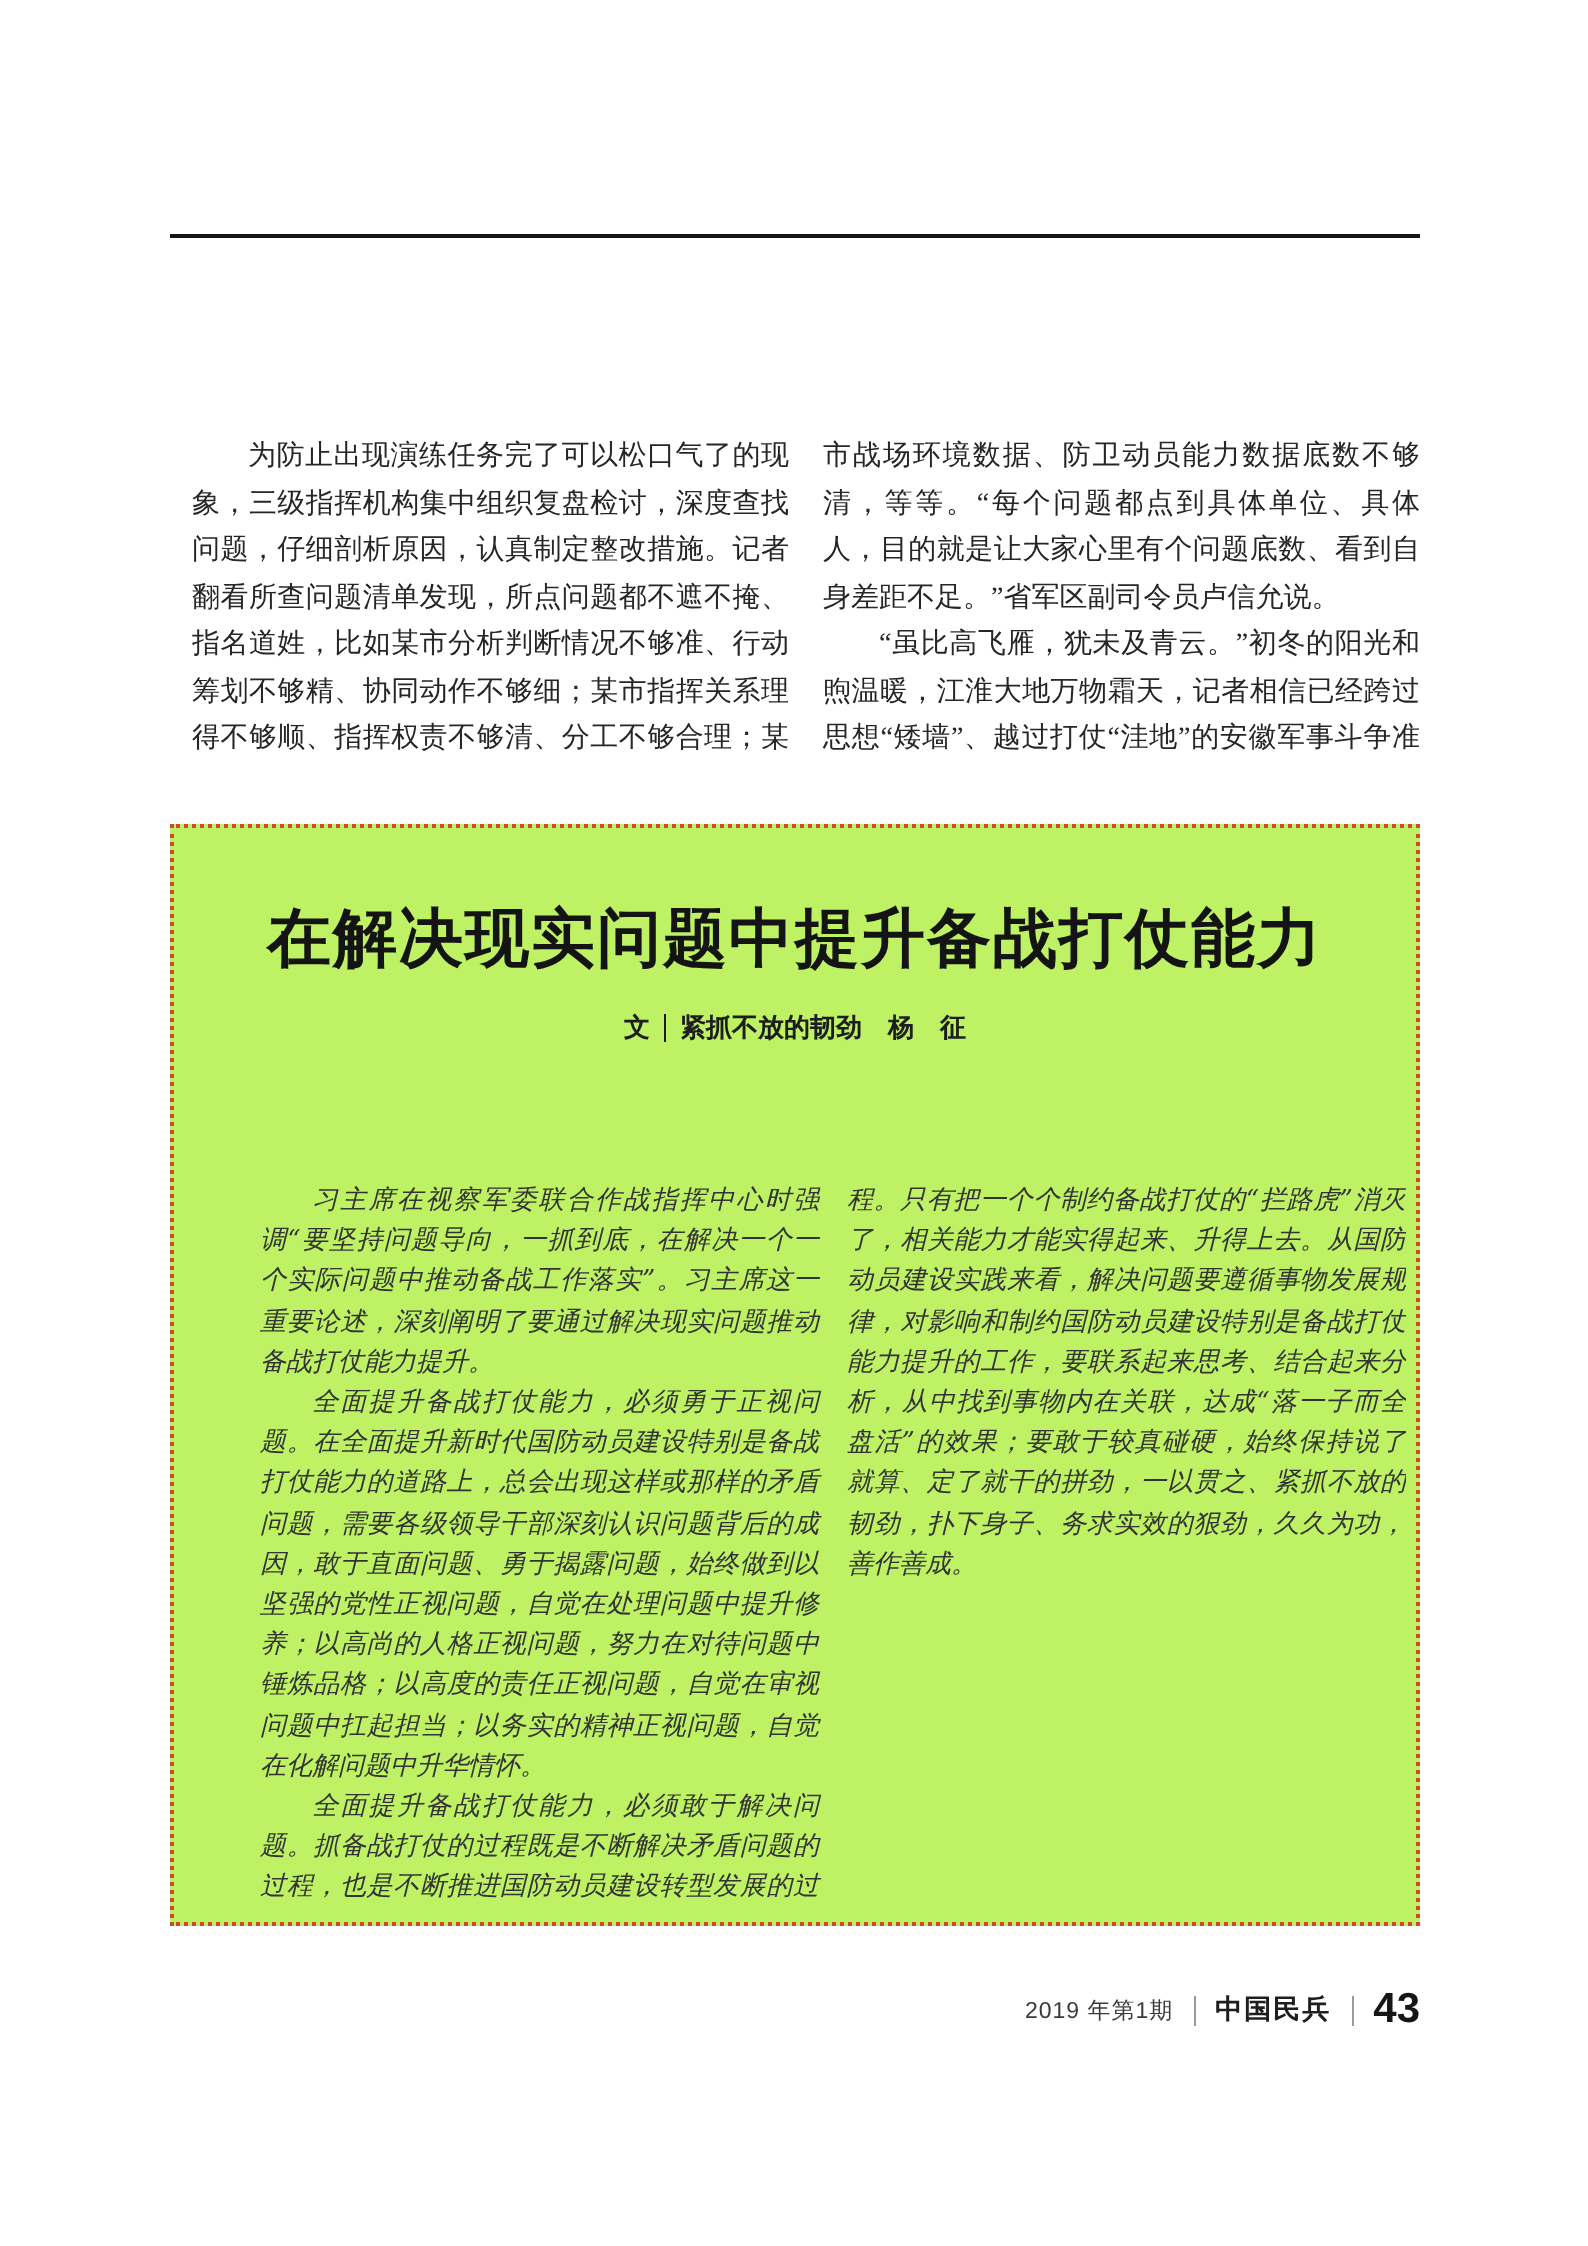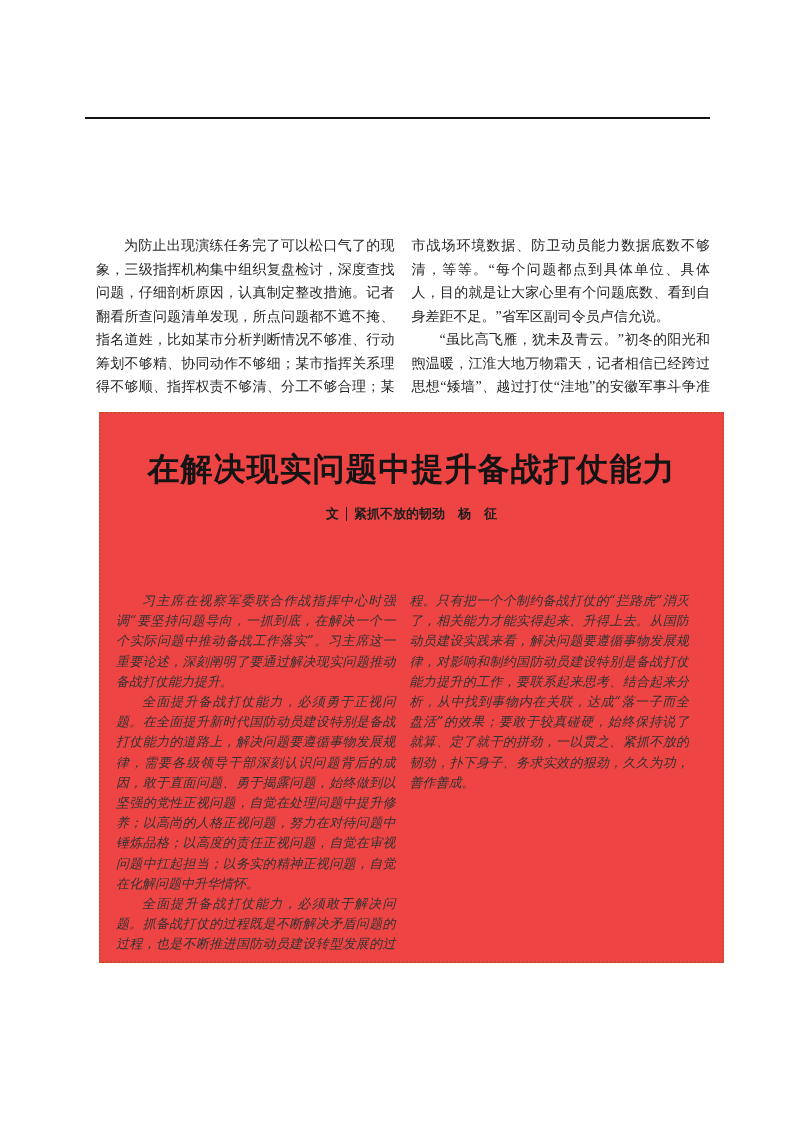--- a/index.html
+++ b/index.html
@@ -7,45 +7,45 @@
     position:relative; width:794px; height:1123px; margin:0 auto;
     background:#ffffff; overflow:hidden;
     font-family:"Liberation Serif", serif;
   }
 
   
   .top-rule { position:absolute; left:85px; top:117px; width:625px; height:2px; background:#151515; }
 
   
   .top-article {
-    position:absolute; left:96px; top:234px; width:614px; height:166px;
+    position:absolute; left:96px; top:217px; width:614px; height:166px;
     -webkit-column-count:2; column-count:2; column-gap:17px; column-fill:auto;
     font-size:14px; line-height:23.5px; text-align:justify;
     color:#262626; overflow:hidden;
   }
   .top-article p { margin:0; text-indent:2em; }
 
   
   .article-box {
-    position:absolute; left:99px; top:412px; width:625px; height:551px;
-    border:2px dotted #c64c2b; box-sizing:border-box; background:#ef4444;
+    position:absolute; left:85px; top:412px; width:625px; height:551px;
+    border:2px dotted #c64c2b; box-sizing:border-box; background:#bef264;
   }
   .box-title {
     margin:34px 20px 0; text-align:center;
     font-size:32px; font-weight:bold; letter-spacing:1px; color:#141414;
     font-family:"Liberation Serif", serif;
   }
   .box-byline {
     margin-top:13px; display:flex; justify-content:center; align-items:center; gap:7px;
     font-family:"Liberation Sans", sans-serif; font-size:13px; font-weight:bold; color:#1d1d1d;
   }
   .byline-divider { width:1px; height:14px; background:#1d1d1d; }
 
   .box-body {
-    margin:68px 0 0 15px; width:573px; height:374px;
+    margin:68px 0 0 43px; width:573px; height:374px;
     -webkit-column-count:2; column-count:2; column-gap:14px; column-fill:auto;
     font-family:"DejaVu Serif", serif; font-style:italic;
     font-size:13px; line-height:20.2px; text-align:justify;
     color:#333333; overflow:hidden;
   }
   .box-body p { margin:0; text-indent:2em; }
 
   
   .footer {
     position:absolute; top:993px; right:84px;
@@ -73,19 +73,26 @@
     <div class="box-title">在解决现实问题中提升备战打仗能力</div>
 
     <div class="box-byline">
       <span>文</span>
       <span class="byline-divider"></span>
       <span>紧抓不放的韧劲　杨　征</span>
     </div>
 
     <div class="box-body">
       <p>习主席在视察军委联合作战指挥中心时强调“要坚持问题导向，一抓到底，在解决一个一个实际问题中推动备战工作落实”。习主席这一重要论述，深刻阐明了要通过解决现实问题推动备战打仗能力提升。</p>
-      <p>全面提升备战打仗能力，必须勇于正视问题。在全面提升新时代国防动员建设特别是备战打仗能力的道路上，解决问题要遵循事物发展规律，需要各级领导干部深刻认识问题背后的成因，敢于直面问题、勇于揭露问题，始终做到以坚强的党性正视问题，自觉在处理问题中提升修养；以高尚的人格正视问题，努力在对待问题中锤炼品格；以高度的责任正视问题，自觉在审视问题中扛起担当；以务实的精神正视问题，自觉在化解问题中升华情怀。</p>
+      <p>全面提升备战打仗能力，必须勇于正视问题。在全面提升新时代国防动员建设特别是备战打仗能力的道路上，总会出现这样或那样的矛盾问题，需要各级领导干部深刻认识问题背后的成因，敢于直面问题、勇于揭露问题，始终做到以坚强的党性正视问题，自觉在处理问题中提升修养；以高尚的人格正视问题，努力在对待问题中锤炼品格；以高度的责任正视问题，自觉在审视问题中扛起担当；以务实的精神正视问题，自觉在化解问题中升华情怀。</p>
       <p><span>全面提升备战打仗能力，必须敢于解决问题。抓备战打仗的过程既是不断解决矛盾问题的过程，也是不断推进国防动员建设转型发展的过程。只有把一个个制约备战打仗的“拦路虎”消灭了，相关能力才能实得起来、升得上去。从国防动员建设实践来看，解决问题要遵循事物发展规律，对影响和制约国防动员建设特别是备战打仗能力提升的工作，要联系起来思考、结合起来分析，从中找到事物内在关联，达成“落一子而全盘活”的效果；要敢于较真碰硬，始终保持说了就算、定了就干的拼劲，一以贯之、紧抓不放的韧劲，扑下身子、务求实效的狠劲，久久为功，善作善成。</span></p>
     </div>
   </div>
 
+  <div class="footer">
+    <span class="footer-issue">2019 年第1期</span>
+    <span class="footer-divider"></span>
+    <span class="footer-magazine">中国民兵</span>
+    <span class="footer-divider"></span>
+    <span class="footer-pagenum">43</span>
+  </div>
 
 </div>
 
 </body></html>

